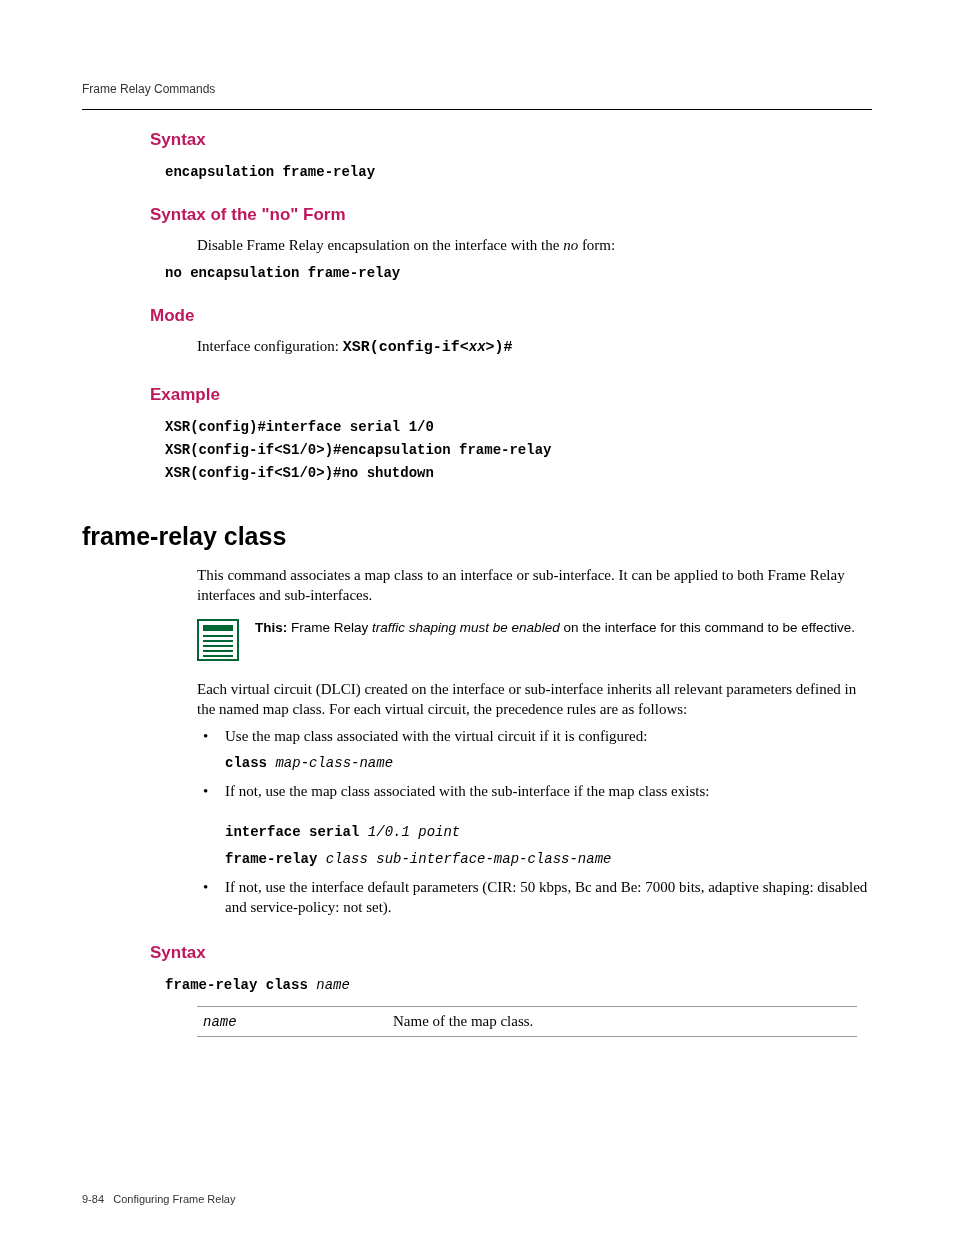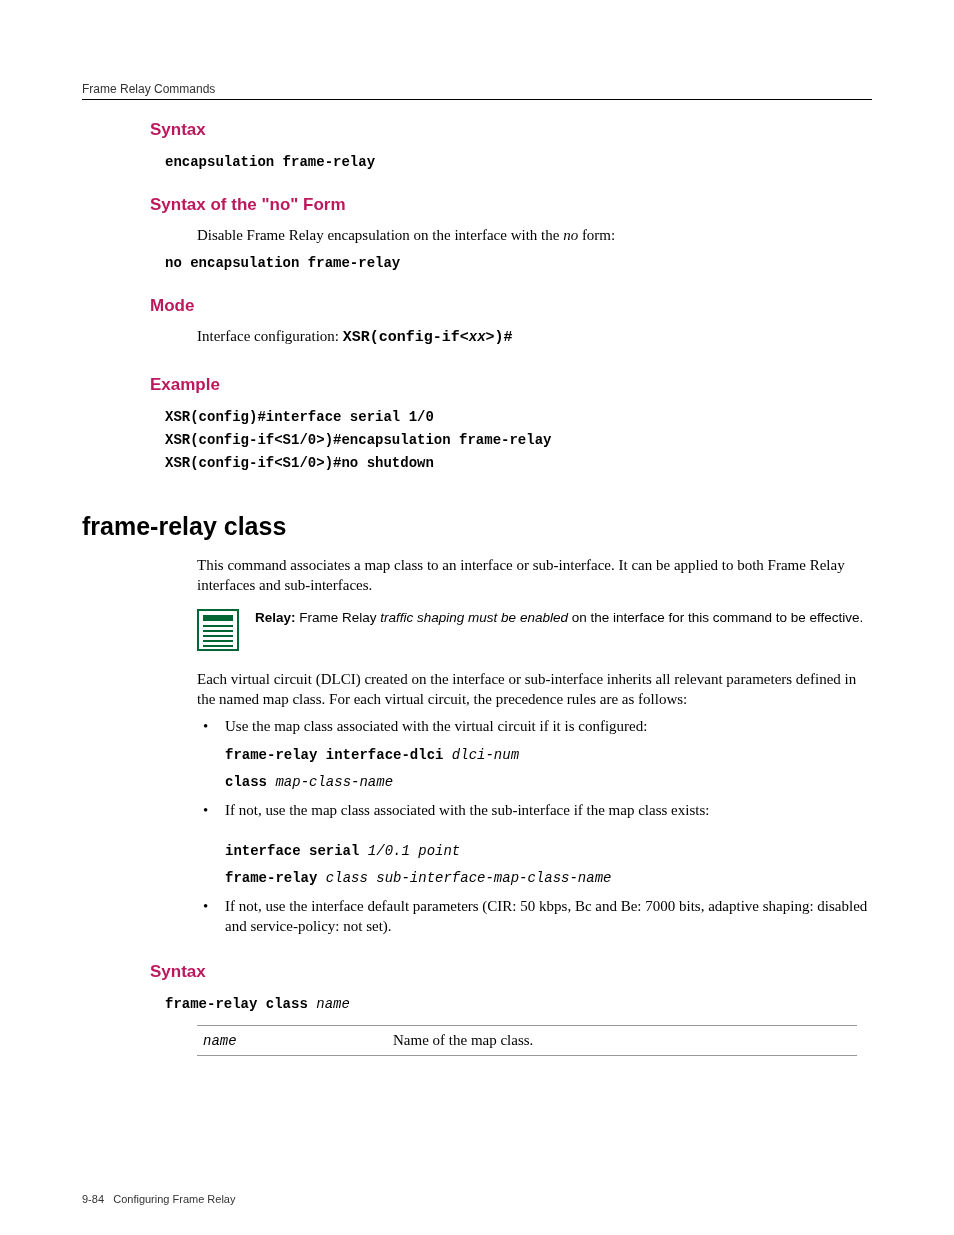--- a/index.html
+++ b/index.html
@@ -13,21 +13,21 @@
   .page {
     width: 954px;
     height: 1235px;
     box-sizing: border-box;
     padding: 80px 82px 30px 82px;
     position: relative;
   }
   .header-line {
     border-bottom: 1px solid #000;
     margin-bottom: 20px;
-    padding-bottom: 2px;
+    padding-bottom: 12px;
   }
   .header-text {
     font-family: Arial, Helvetica, sans-serif;
     font-size: 12px;
     color: #333;
   }
   .sect-h {
     font-family: Arial, Helvetica, sans-serif;
     font-weight: bold;
     font-size: 17px;
@@ -180,30 +180,29 @@
         <rect x="1" y="1" width="40" height="40" fill="none" stroke="#006633" stroke-width="2"></rect>
         <rect x="6" y="6" width="30" height="6" fill="#006633"></rect>
         <line x1="6" y1="17" x2="36" y2="17" stroke="#006633" stroke-width="2"></line>
         <line x1="6" y1="22" x2="36" y2="22" stroke="#006633" stroke-width="2"></line>
         <line x1="6" y1="27" x2="36" y2="27" stroke="#006633" stroke-width="2"></line>
         <line x1="6" y1="32" x2="36" y2="32" stroke="#006633" stroke-width="2"></line>
         <line x1="6" y1="37" x2="36" y2="37" stroke="#006633" stroke-width="2"></line>
       </svg>
     </div>
     <div class="note-text">
-      <b>Relay:</b><span> Frame Relay </span><i>traffic shaping must be enabled</i><span> on the interface for this command to be effective.</span>
+      <b>This:</b><span> Frame Relay </span><i>traffic shaping must be enabled</i><span> on the interface for this command to be effective.</span>
     </div>
   </div>
 
   <div class="para">Each virtual circuit (DLCI) created on the interface or sub-interface inherits all relevant parameters defined in the named map class. For each virtual circuit, the precedence rules are as follows:</div>
 
   <ul class="bullets">
     <li>
       <span>Use the map class associated with the virtual circuit if it is configured:</span>
-      <div style="margin-top:8px"><span class="code">frame-relay interface-dlci </span><span class="code-italic">dlci-num</span></div>
       <div style="margin-top:6px"><span class="code">class </span><span class="code-italic">map-class-name</span></div>
     </li>
     <li>
       <span>If not, use the map class associated with the sub-interface if the map class exists:</span>
       <div style="margin-top:20px"><span class="code">interface serial </span><span class="code-italic">1/0.1 point</span></div>
       <div style="margin-top:6px"><span class="code">frame-relay </span><span class="code-italic">class sub-interface-map-class-name</span></div>
     </li>
     <li>
       <span>If not, use the interface default parameters (CIR: 50 kbps, Bc and Be: 7000 bits, adaptive shaping: disabled and service-policy: not set).</span>
     </li>

